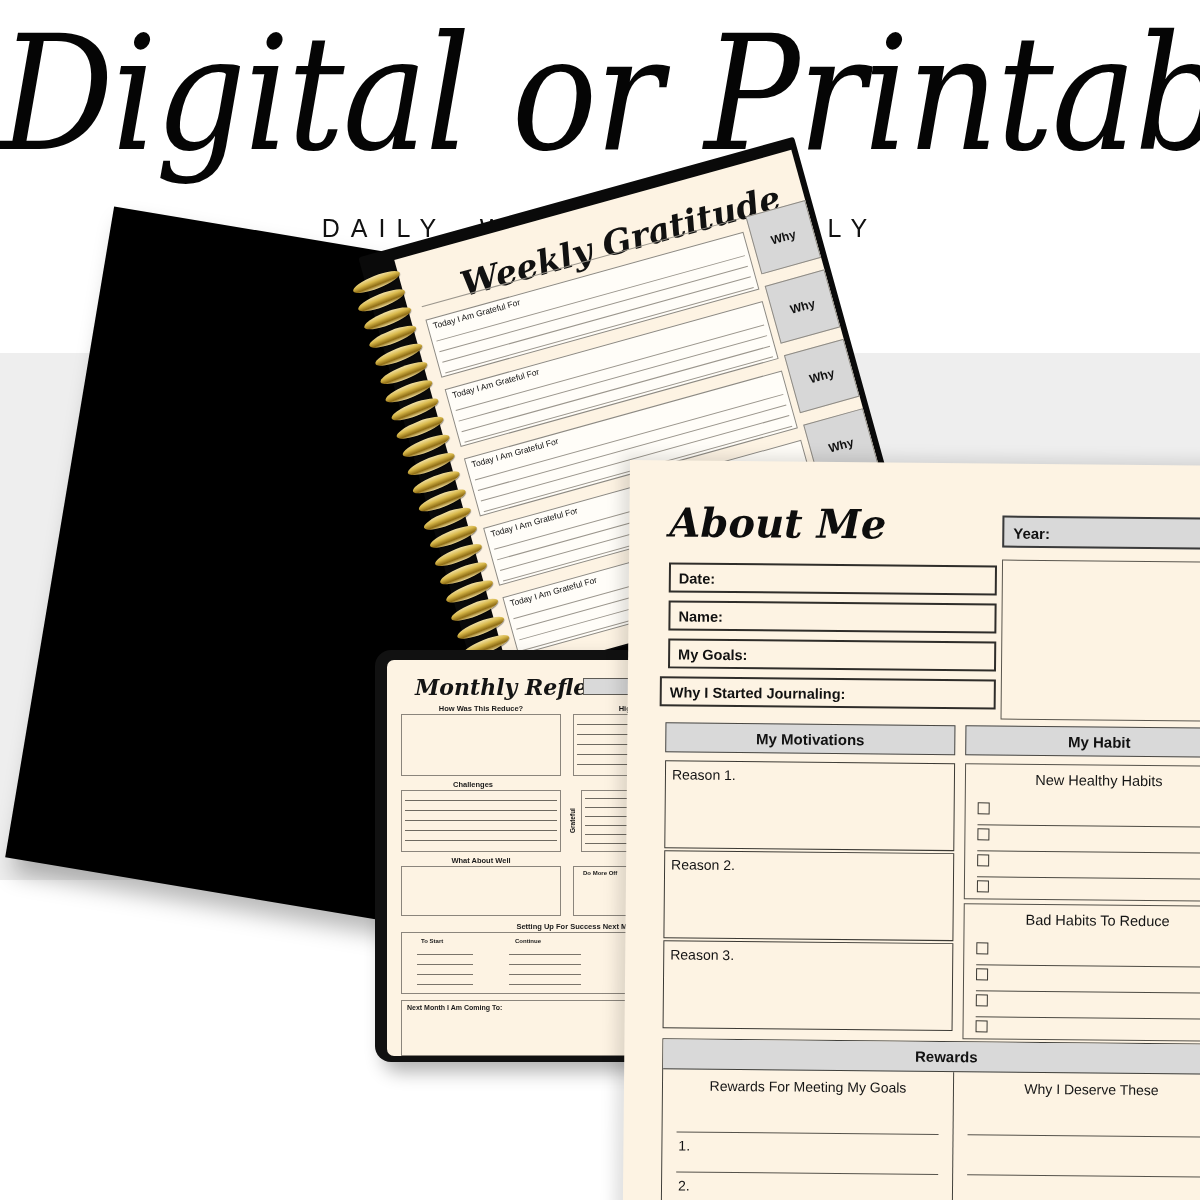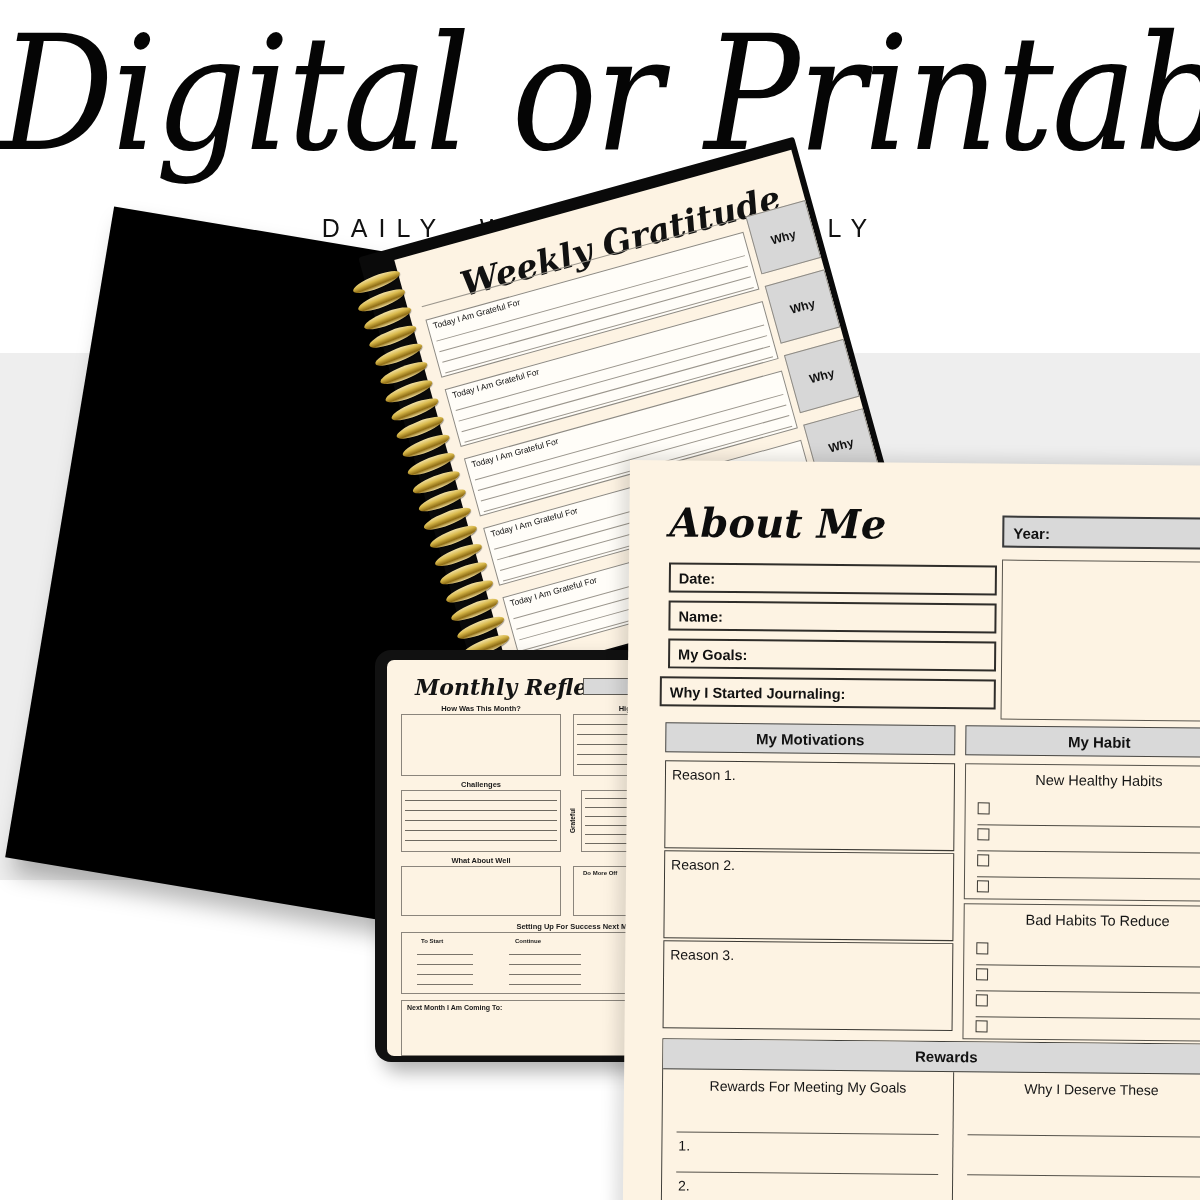--- a/index.html
+++ b/index.html
@@ -315,33 +315,33 @@
         <div class="ring" style="top: 399px; left: 8.4px;"></div>
       </div>
   </div>
 
   <div class="tab-wrap">
     <div class="tab-body"></div>
     <div class="tab-screen">
       <div class="mr-title">Monthly Reflections</div>
       <div class="mr-monthbox"></div>
 
-      <div class="mr-cap" style="left:14px;top:44px;width:160px;">How Was This Month?</div>
+      <div class="mr-cap" style="left:14px;top:44px;width:160px;">How Was This Reduce?</div>
       <div class="mr-box" style="left:14px;top:54px;width:160px;height:62px;"></div>
 
       <div class="mr-cap" style="left:186px;top:44px;width:170px;">Highlights This Month</div>
       <div class="mr-box lined" id="mr-highlights" style="left:186px;top:54px;width:186px;height:62px;">
           <div class="mr-ln" style="top: 9px;"></div>
           <div class="mr-ln" style="top: 19px;"></div>
           <div class="mr-ln" style="top: 29px;"></div>
           <div class="mr-ln" style="top: 39px;"></div>
           <div class="mr-ln" style="top: 49px;"></div>
         </div>
 
-      <div class="mr-cap" style="left:14px;top:120px;width:160px;">Challenges</div>
+      <div class="mr-cap" style="left:6px;top:120px;width:160px;">Challenges</div>
       <div class="mr-box lined" id="mr-challenges" style="left:14px;top:130px;width:160px;height:62px;">
           <div class="mr-ln" style="top: 9px;"></div>
           <div class="mr-ln" style="top: 19px;"></div>
           <div class="mr-ln" style="top: 29px;"></div>
           <div class="mr-ln" style="top: 39px;"></div>
           <div class="mr-ln" style="top: 49px;"></div>
         </div>
 
       <div class="mr-vlabel" style="left:180px;top:130px;width:11px;height:62px;">Grateful</div>
       <div class="mr-box lined" id="mr-grateful" style="left:194px;top:130px;width:178px;height:62px;">

